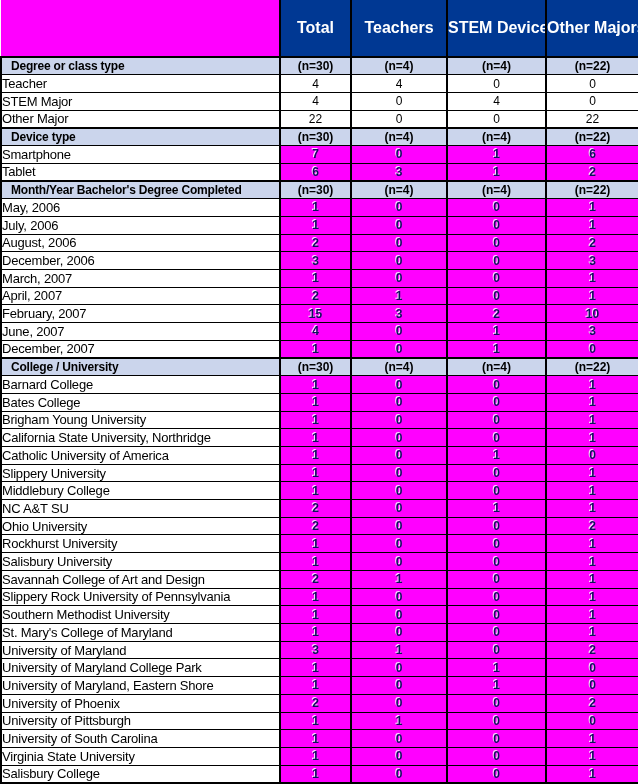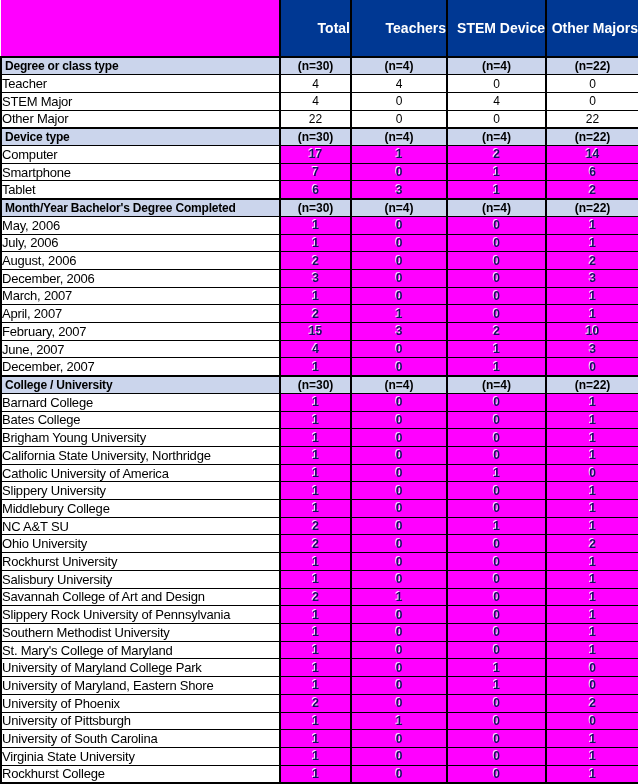--- a/index.html
+++ b/index.html
@@ -26,22 +26,22 @@
     overflow:hidden;
     white-space:nowrap;
     padding:0;
     line-height:1;
   }
   thead tr{height:57px;}
   thead th{
     background:var(--header-bg);
     color:var(--header-text);
     font-weight:bold;
-    font-size:14px;
-    text-align:right;
+    font-size:16px;
+    text-align:center;
     border:2px solid var(--grid);
     border-top:none;
   }
   thead th.corner{
     background:var(--corner-bg);
     border-left:none;
   }
   tbody tr{height:16.9px;}
   tbody td.label{
     background:#ffffff;
@@ -51,21 +51,21 @@
     color:#000000;
   }
   tbody tr.section td{
     background:var(--section-bg);
     font-weight:bold;
     color:#000000;
     border-top-width:2px;
   }
   tbody tr.section td.label{
     font-size:12px;
-    padding-left:3px;
+    padding-left:9px;
   }
   tbody td.num{
     text-align:center;
     font-size:12px;
   }
   tbody td.plain{
     background:#ffffff;
     color:#000000;
   }
   tbody td.hl{
@@ -126,27 +126,20 @@
         <td class="num plain">22</td>
       </tr>
       <tr class="section">
         <td class="label">Device type</td>
         <td class="num">(n=30)</td>
         <td class="num">(n=4)</td>
         <td class="num">(n=4)</td>
         <td class="num">(n=22)</td>
       </tr>
       <tr>
-        <td class="label">Computer</td>
-        <td class="num hl">17</td>
-        <td class="num hl">1</td>
-        <td class="num hl">2</td>
-        <td class="num hl">14</td>
-      </tr>
-      <tr>
         <td class="label">Smartphone</td>
         <td class="num hl">7</td>
         <td class="num hl">0</td>
         <td class="num hl">1</td>
         <td class="num hl">6</td>
       </tr>
       <tr>
         <td class="label">Tablet</td>
         <td class="num hl">6</td>
         <td class="num hl">3</td>
@@ -329,20 +322,27 @@
         <td class="num hl">1</td>
       </tr>
       <tr>
         <td class="label">St. Mary's College of Maryland</td>
         <td class="num hl">1</td>
         <td class="num hl">0</td>
         <td class="num hl">0</td>
         <td class="num hl">1</td>
       </tr>
       <tr>
+        <td class="label">University of Maryland</td>
+        <td class="num hl">3</td>
+        <td class="num hl">1</td>
+        <td class="num hl">0</td>
+        <td class="num hl">2</td>
+      </tr>
+      <tr>
         <td class="label">University of Maryland College Park</td>
         <td class="num hl">1</td>
         <td class="num hl">0</td>
         <td class="num hl">1</td>
         <td class="num hl">0</td>
       </tr>
       <tr>
         <td class="label">University of Maryland, Eastern Shore</td>
         <td class="num hl">1</td>
         <td class="num hl">0</td>
@@ -371,20 +371,20 @@
         <td class="num hl">1</td>
       </tr>
       <tr>
         <td class="label">Virginia State University</td>
         <td class="num hl">1</td>
         <td class="num hl">0</td>
         <td class="num hl">0</td>
         <td class="num hl">1</td>
       </tr>
       <tr>
-        <td class="label">Rockhurst College</td>
+        <td class="label">Salisbury College</td>
         <td class="num hl">1</td>
         <td class="num hl">0</td>
         <td class="num hl">0</td>
         <td class="num hl">1</td>
       </tr>
     </tbody>
 </table>
 
 </body></html>

